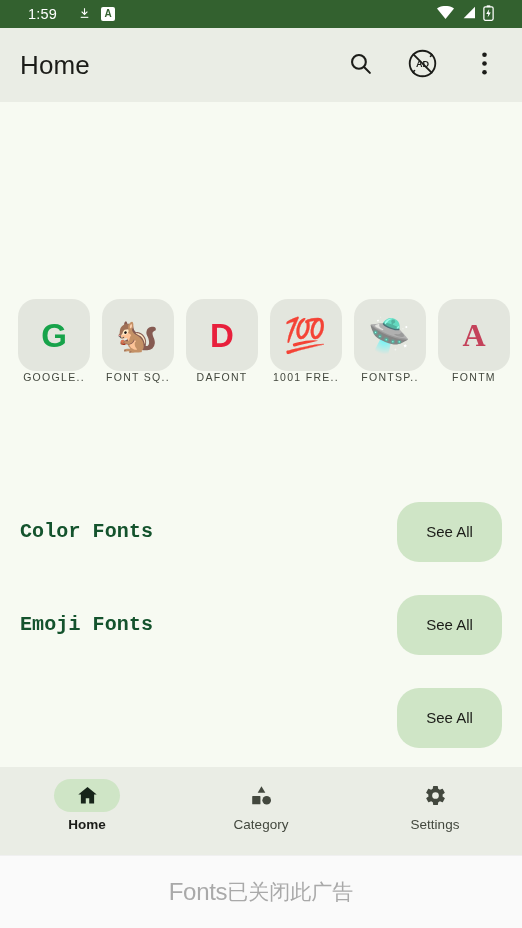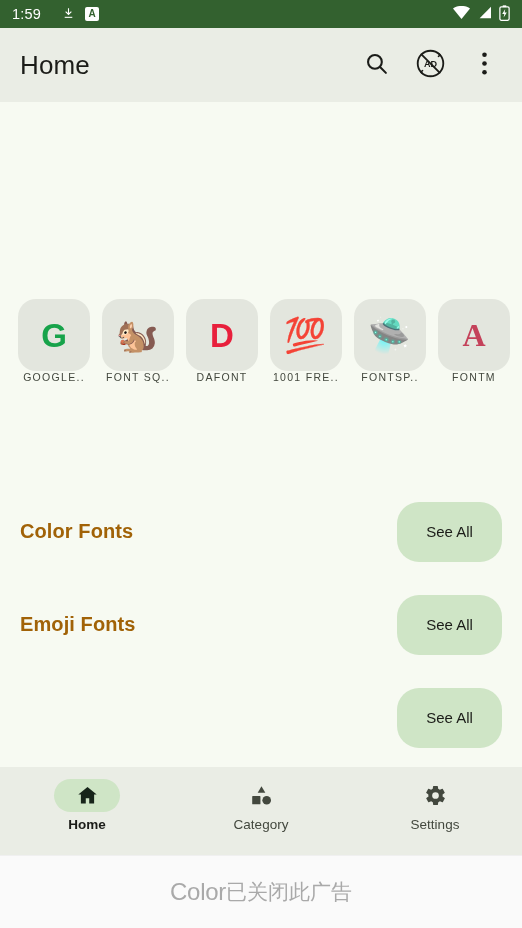--- a/index.html
+++ b/index.html
@@ -7,40 +7,40 @@
     width:522px; height:928px;
     font-family:"Liberation Sans", sans-serif;
     background:#F7FAF2;
     overflow:hidden;
   }
   #app { position:relative; width:522px; height:928px; display:flex; flex-direction:column; }
 
   
   .statusbar {
     height:28px; background:#33612F; color:#FFFFFF;
-    display:flex; align-items:center; padding:0 12px;
+    display:flex; align-items:center; padding:0 28px;
     font-size:14px; flex:0 0 28px;
   }
   .sb-time { font-size:14.5px; letter-spacing:.2px; margin-right:11px; }
   .sb-left { display:flex; align-items:center; gap:10px; }
   .sb-right { margin-left:auto; display:flex; align-items:center; gap:7px; }
   .sb-ico { display:block; }
   .sb-appbadge {
     width:14px; height:14px; background:#fff; border-radius:2px;
     color:#33612F; font-size:10px; font-weight:bold;
     display:flex; align-items:center; justify-content:center; line-height:1;
   }
 
   
   .appbar {
     height:74px; background:#EAEDE5; display:flex; align-items:center;
     padding:0 14px 0 20px; flex:0 0 74px;
   }
   .appbar-title { font-size:26px; color:#1B1C18; font-weight:400; letter-spacing:.1px; }
-  .appbar-actions { margin-left:auto; display:flex; align-items:center; gap:6px; }
+  .appbar-actions { margin-left:auto; display:flex; align-items:center; gap:14px; }
   .ab-btn {
     width:48px; height:48px; border-radius:50%; border:none; background:transparent;
     display:flex; align-items:center; justify-content:center; cursor:pointer;
   }
 
   
   .content { flex:1 1 auto; background:#F7FAF2; position:relative; overflow:hidden; }
 
   .sources {
     position:absolute; top:0; left:0; right:0;
@@ -64,21 +64,21 @@
     font-size:10.5px; letter-spacing:1.3px;
     color:#43483E; text-transform:uppercase; white-space:nowrap;
   }
 
   
   .cats { position:absolute; top:383px; left:0; right:0; }
   .cat-row {
     height:93px; display:flex; align-items:center;
     padding:0 20px; cursor:pointer;
   }
-  .cat-title { font-size:20px; color:#a16207; font-weight:bold; letter-spacing:.1px; }
+  .cat-title { font-size:20px; color:#14532d; font-weight:bold; letter-spacing:.1px;font-family:Liberation Mono, monospace; }
   .see-all {
     margin-left:auto; background:#CFE5C6; color:#1B1C18;
     border:none; border-radius:22px; height:60px; min-width:105px;
     font-size:15px; font-family:"Liberation Sans", sans-serif; cursor:pointer;
   }
 
   
   .bottomnav {
     flex:0 0 88px; height:88px; background:#EAEDE5;
     display:flex; align-items:flex-start; padding-top:12px;
@@ -275,17 +275,17 @@
         <svg width="23" height="23" viewBox="0 0 24 24" fill="#43483E">
           <path d="M19.4 13c.04-.33.06-.66.06-1s-.02-.67-.06-1l2.1-1.6a.5.5 0 0 0 .12-.64l-2-3.46a.5.5 0 0 0-.6-.22l-2.5 1a7.3 7.3 0 0 0-1.72-1l-.38-2.65A.5.5 0 0 0 14 2h-4a.5.5 0 0 0-.5.43l-.38 2.65c-.62.25-1.2.59-1.72 1l-2.5-1a.5.5 0 0 0-.6.22l-2 3.46a.5.5 0 0 0 .12.64L4.6 11c-.04.33-.6.66-.06 1s.2.67.06 1l-2.1 1.6a.5.5 0 0 0-.12.64l2 3.46c.13.22.39.3.6.22l2.5-1c.52.41 1.1.75 1.72 1l.38 2.65A.5.5 0 0 0 10 22h4a.5.5 0 0 0 .5-.43l.38-2.65c.62-.25 1.2-.59 1.72-1l2.5 1c.22.08.47 0 .6-.22l2-3.46a.5.5 0 0 0-.12-.64L19.4 13zM12 15.5A3.5 3.5 0 1 1 12 8.5a3.5 3.5 0 0 1 0 7z"></path>
         </svg>
       </span>
       <span class="nav-label">Settings</span>
     </button>
 
   </div>
 
   <div class="adslot">
-    <span class="ad-google">Color</span>
+    <span class="ad-google">Fonts</span>
     <span class="ad-text">已关闭此广告</span>
   </div>
 
 </div>
 
 </body></html>

